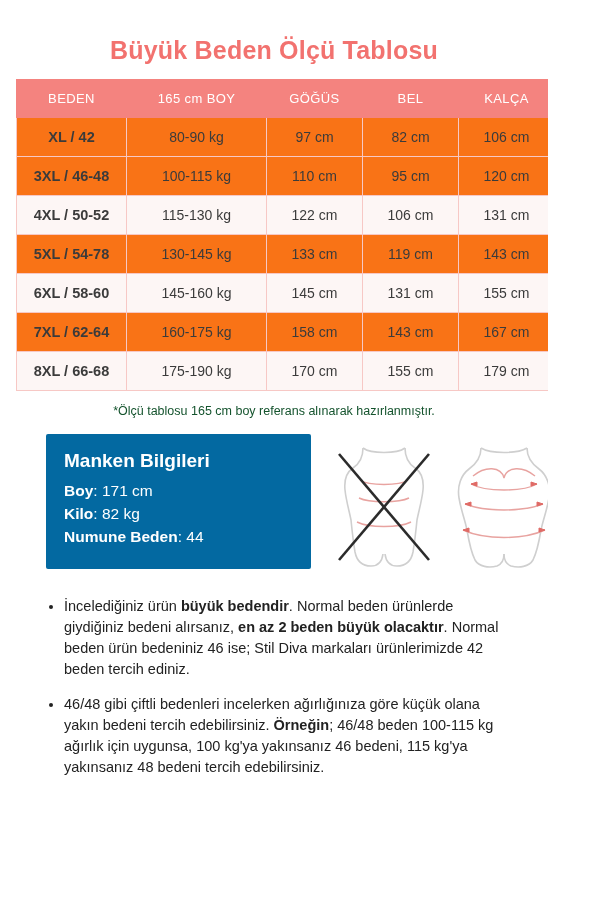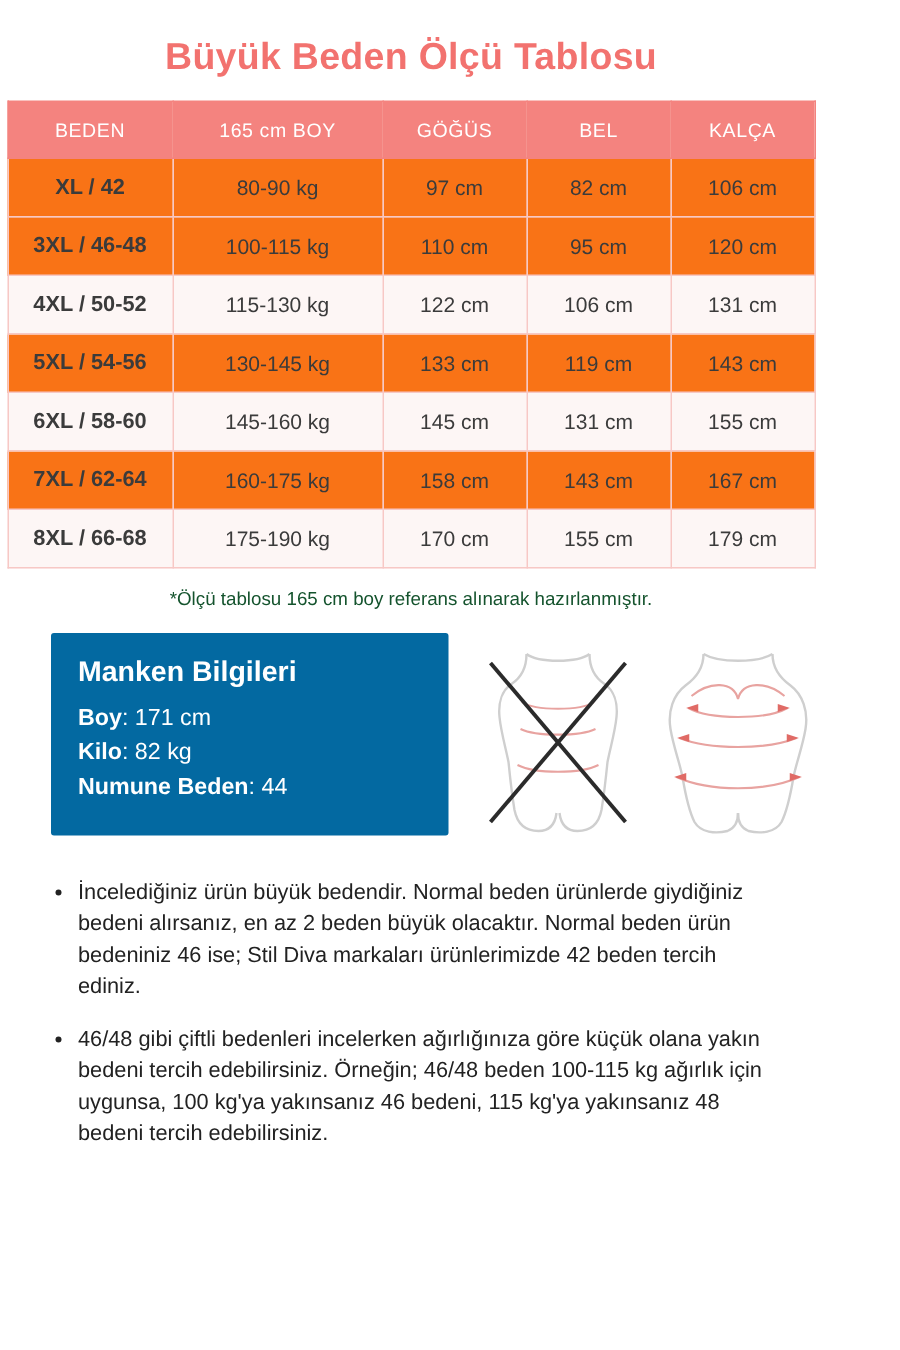--- a/index.html
+++ b/index.html
@@ -7,21 +7,21 @@
     margin: 0; padding: 0;
     width: 600px; height: 900px;
     background: #ffffff;
     font-family: "Liberation Sans", sans-serif;
     color: #333333;
   }
   .page {
     width: 548px; height: 900px;
     position: relative;
     overflow: hidden;
-    padding: 4px;
+    padding: 16px;
   }
   .title {
     text-align: center;
     font-size: 25px;
     font-weight: bold;
     color: #f2726f;
     margin: 20px 0 14px 0;
     letter-spacing: 0.2px;
   }
   table.size-table {
@@ -103,21 +103,21 @@
   }
   .bullets ul {
     margin: 0; padding-left: 20px;
   }
   .bullets li {
     font-size: 14.5px;
     line-height: 1.45;
     margin-bottom: 14px;
     color: #222;
   }
-  .bullets li b { font-weight: normal; }
+  .bullets li b { font-weight: bold; }
   ::marker { color: #222; }
 </style>
 </head>
 <body>
 
 <div class="page">
 
   <div class="title">Büyük Beden Ölçü Tablosu</div>
 
   <table class="size-table">
@@ -153,21 +153,21 @@
           <td>120 cm</td>
         </tr>
         <tr class="row-even">
           <td class="beden">4XL / 50-52</td>
           <td>115-130 kg</td>
           <td>122 cm</td>
           <td>106 cm</td>
           <td>131 cm</td>
         </tr>
         <tr class="row-odd">
-          <td class="beden">5XL / 54-56</td>
+          <td class="beden">5XL / 54-78</td>
           <td>130-145 kg</td>
           <td>133 cm</td>
           <td>119 cm</td>
           <td>143 cm</td>
         </tr>
         <tr class="row-even">
           <td class="beden">6XL / 58-60</td>
           <td>145-160 kg</td>
           <td>145 cm</td>
           <td>131 cm</td>

